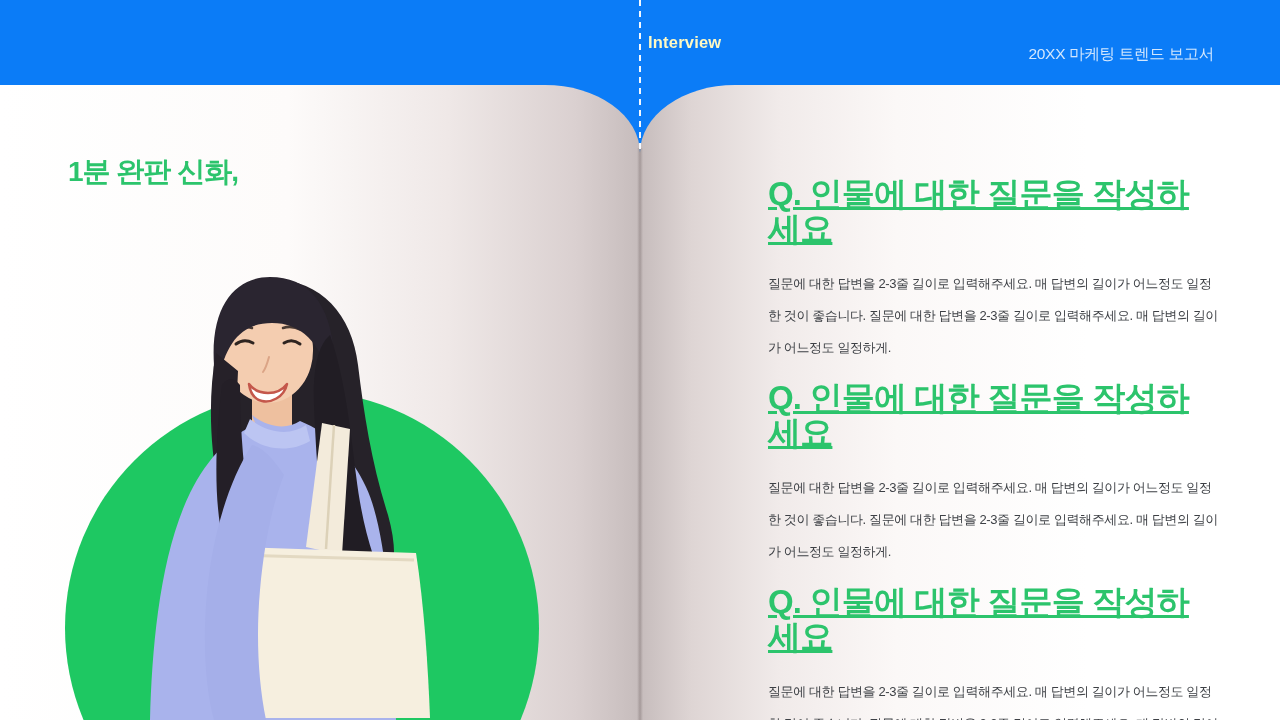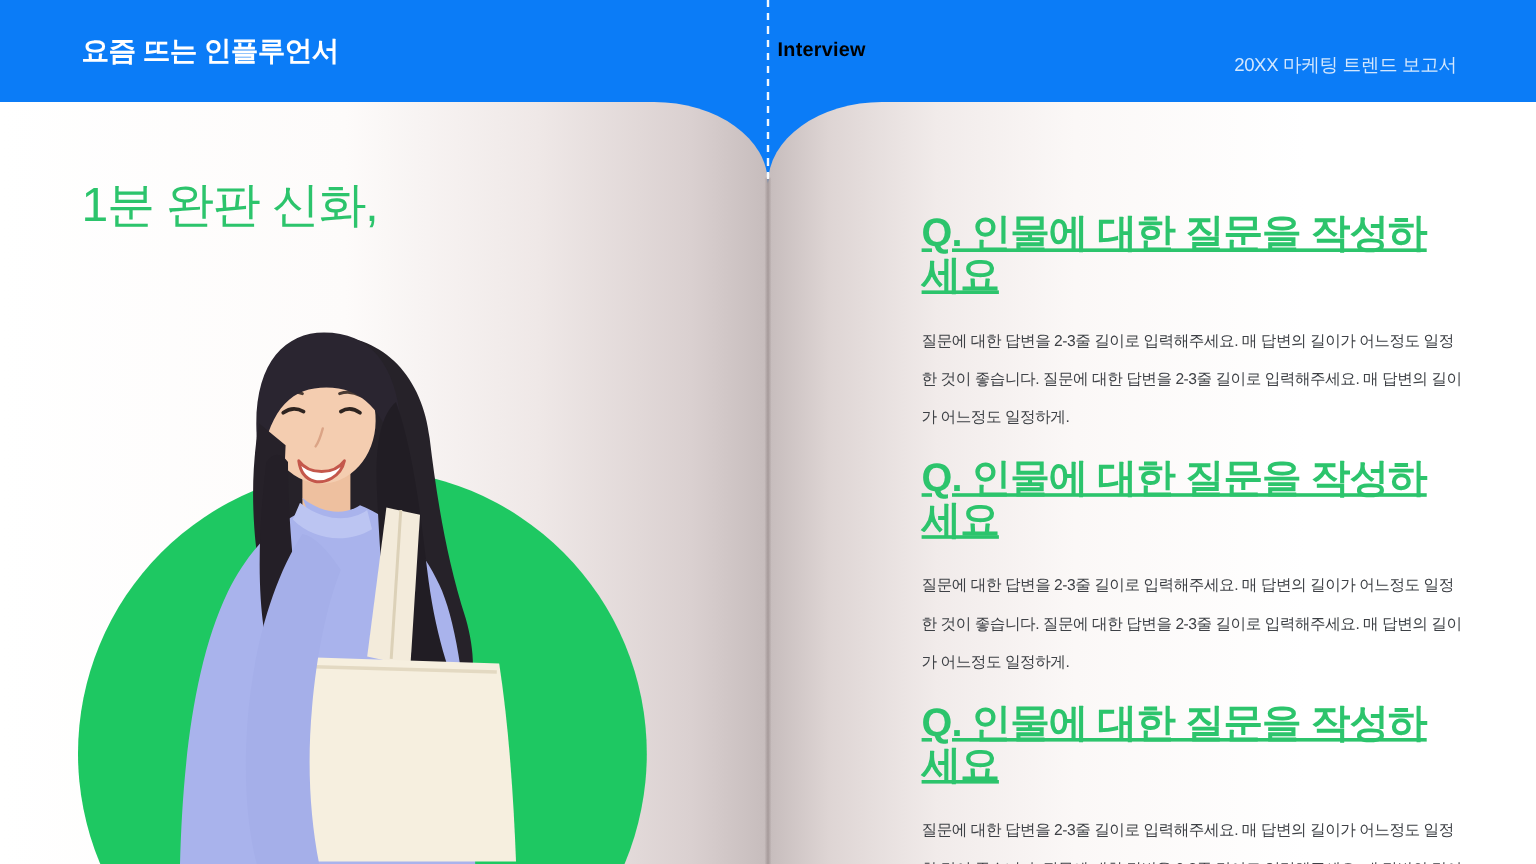--- a/index.html
+++ b/index.html
@@ -16,21 +16,21 @@
     background:var(--header-blue);overflow:hidden;
   }
   
   .header{position:absolute;left:0;top:0;width:1280px;height:85px;z-index:5;}
   .header-title{
     position:absolute;left:68px;top:0;height:85px;display:flex;align-items:center;
     color:#ffffff;font-size:23px;font-weight:bold;letter-spacing:-0.5px;
   }
   .header-center{
     position:absolute;left:648px;top:0;height:85px;display:flex;align-items:center;
-    color:#000000;font-size:16.5px;font-weight:bold;letter-spacing:0.2px;
+    color:#fef9c3;font-size:16.5px;font-weight:bold;letter-spacing:0.2px;
   }
   .header-right{
     position:absolute;right:66px;top:0;height:109px;display:flex;align-items:center;
     color:rgba(255,255,255,0.82);font-size:15.5px;letter-spacing:-0.3px;
   }
   .center-divider{
     position:absolute;left:639px;top:0;width:2px;height:150px;z-index:6;
     background:repeating-linear-gradient(to bottom,
       rgba(255,255,255,.95) 0px,rgba(255,255,255,.95) 6px,
       rgba(255,255,255,0) 6px,rgba(255,255,255,0) 11px);
@@ -48,21 +48,21 @@
     border-top-left-radius:95px 68px;
     background:linear-gradient(90deg,#c6bcbc 0%,#ded5d4 8%,#f1ebea 22%,#fbf8f7 40%,#ffffff 70%);
   }
   .spine-seam{
     position:absolute;left:637px;top:148px;width:6px;height:572px;z-index:2;
     background:linear-gradient(90deg,rgba(90,75,75,0) 0%,rgba(90,75,75,.30) 50%,rgba(90,75,75,0) 100%);
   }
   
   .left-title{
     position:absolute;left:68px;top:148px;z-index:3;
-    color:var(--accent-green);font-size:40px;font-weight:normal;
+    color:var(--accent-green);font-size:28px;font-weight:bold;
     line-height:47px;letter-spacing:-1px;
   }
   .figure{
     position:absolute;left:0;top:85px;width:640px;height:635px;
     z-index:2;overflow:hidden;
   }
   
   .qa-col{position:absolute;left:768px;top:176px;width:452px;z-index:3;}
   .qa-section{margin-bottom:16px;}
   .qa-question{
@@ -73,21 +73,20 @@
     color:var(--body-text);font-size:13px;line-height:32px;
     letter-spacing:-0.4px;word-break:break-all;
   }
 </style>
 </head>
 <body>
 
 <div class="slide">
 
   <div class="header">
-    <div class="header-title">요즘 뜨는 인플루언서</div>
     <div class="header-center">Interview</div>
     <div class="header-right">20XX 마케팅 트렌드 보고서</div>
   </div>
   <div class="center-divider"></div>
 
   <div class="book">
     <div class="page page-left"></div>
     <div class="page page-right"></div>
   </div>
   <div class="spine-seam"></div>

